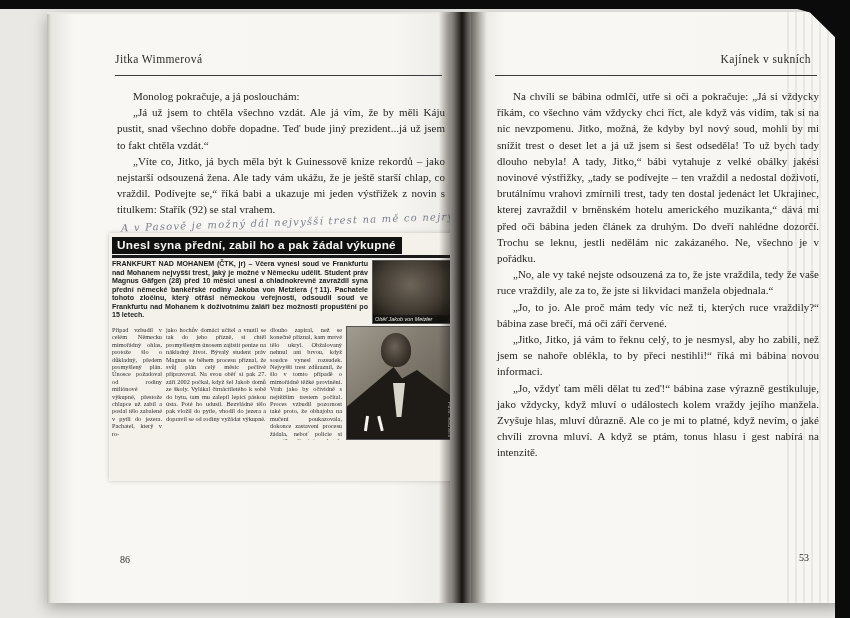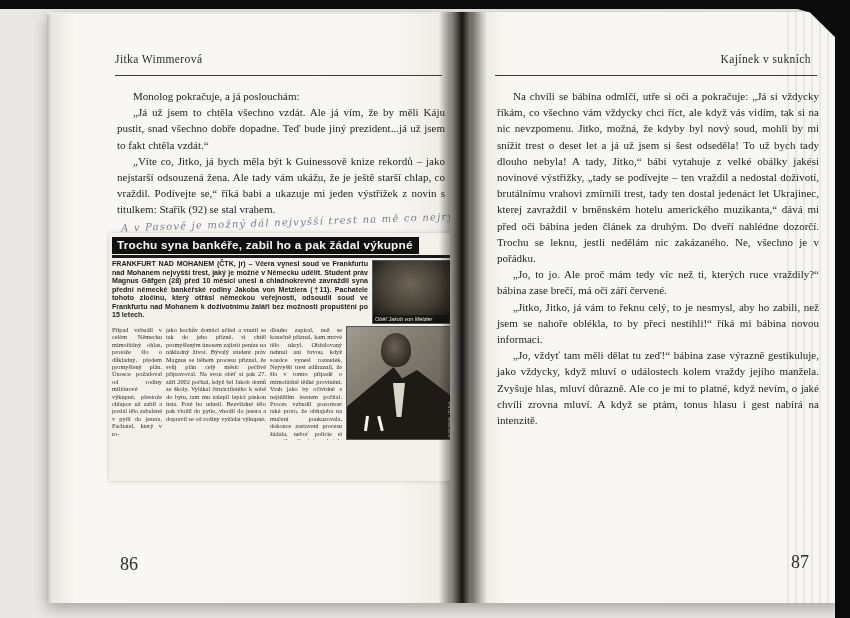--- a/index.html
+++ b/index.html
@@ -24,21 +24,21 @@
     background:repeating-linear-gradient(90deg,rgba(110,105,95,.10) 0 2px,rgba(0,0,0,0) 2px 8px);}
   .gutter{position:absolute;left:392px;top:0;width:48px;height:591px;
     background:linear-gradient(to right,rgba(25,22,18,0) 0%,rgba(30,26,22,.55) 30%,#171310 48%,rgba(32,28,24,.6) 64%,rgba(25,22,18,0) 100%);}
   .fore-edge{position:absolute;left:796px;top:4px;width:30px;height:587px;
     background:repeating-linear-gradient(90deg,#f1f0ed 0 1px,#d3d1cc 1px 2px,#f4f3f0 2px 4px,#c6c4bf 4px 5px);}
   .running-head{position:absolute;font-size:11.5px;letter-spacing:.4px;color:#2b2b2b;}
   .rule{position:absolute;height:0;border-top:1.4px solid #3c3c3c;}
   .body-text{position:absolute;font-size:11px;line-height:16.2px;text-align:justify;color:#242424;}
   .body-text p{margin:0;text-indent:16px;}
   .body-text p.gap{margin-top:14px;}
-  .page-num{position:absolute;font-size:18px;color:#2b2b2b;}
+  .page-num{position:absolute;font-size:10px;color:#2b2b2b;}
   .handwriting{position:absolute;font-family:"DejaVu Serif",serif;font-style:italic;
     font-size:10px;letter-spacing:1.2px;color:#5a6174;opacity:.8;transform:rotate(-2deg);white-space:nowrap;}
   
   .clipping{position:absolute;background:#f3f1ea;box-shadow:0 0 4px rgba(60,55,45,.25);padding:2px 2px 0 2px;}
   .clip-kicker{display:inline-block;background:#101010;color:#f6f6f4;
     font-family:"Liberation Sans",sans-serif;font-weight:bold;font-size:11.8px;
     padding:1px 6px 2px 5px;letter-spacing:.2px;margin:1px 0 1px 1px;white-space:nowrap;}
   .clip-headline-wrap{height:44px;overflow:visible;margin-top:1px;}
   .clip-headline{display:inline-block;font-family:"Liberation Sans",sans-serif;font-weight:bold;
     font-size:30px;letter-spacing:-1px;color:#141414;white-space:nowrap;
@@ -83,21 +83,21 @@
 
       <div class="body-text" style="left:70px;top:74px;width:328px;">
         <p>Monolog pokračuje, a já poslouchám:</p>
         <p>„Já už jsem to chtěla všechno vzdát. Ale já vím, že by měli Káju pustit, snad všechno dobře dopadne. Teď bude jiný prezident...já už jsem to fakt chtěla vzdát.“</p>
         <p>„Víte co, Jitko, já bych měla být k Guinessově knize rekordů – jako nejstarší odsouzená žena. Ale tady vám ukážu, že je ještě starší chlap, co vraždil. Podívejte se,“ říká babi a ukazuje mi jeden výstřižek z novin s titulkem: Stařík (92) se stal vrahem.</p>
       </div>
 
       <div class="handwriting" style="left:74px;top:202px;">A v Pasově je možný dál nejvyšší trest na mě co nejrychlejc</div>
 
       <div class="clipping" style="left:62px;top:219px;width:348px;height:246px;">
-        <div class="clip-kicker">Trochu syna bankéře, zabil ho a pak žádal výkupné</div>
+        <div class="clip-kicker">Unesl syna přední, zabil ho a pak žádal výkupné</div>
         <div class="headline-rule"></div>
 
         <div class="clip-row">
           <div class="clip-lead">FRANKFURT NAD MOHANEM (ČTK, jr) – Včera vynesl soud ve Frankfurtu nad Mohanem nejvyšší trest, jaký je možné v Německu udělit. Student práv Magnus Gäfgen (28) před 10 měsíci unesl a chladnokrevně zavraždil syna přední německé bankéřské rodiny Jakoba von Metzlera (†11). Pachatele tohoto zločinu, který otřásl německou veřejností, odsoudil soud ve Frankfurtu nad Mohanem k doživotnímu žaláři bez možnosti propuštění po 15 letech.</div>
           <div class="photo photo-victim">
             <div class="caption">Oběť Jakob von Metzler</div>
           </div>
         </div>
 
         <div class="clip-row">
@@ -118,27 +118,28 @@
       <div class="page-num" style="left:73px;top:540px;">86</div>
     </div>
 
     <div class="page page-right">
       <div class="wrinkles"></div>
       <div class="running-head" style="right:32px;top:41px;">Kajínek v sukních</div>
       <div class="rule" style="left:24px;top:63px;width:322px;"></div>
 
       <div class="body-text" style="left:26px;top:76px;width:322px;">
         <p>Na chvíli se bábina odmlčí, utře si oči a pokračuje: „Já si vždycky říkám, co všechno vám vždycky chci říct, ale když vás vidím, tak si na nic nevzpomenu. Jitko, možná, že kdyby byl nový soud, mohli by mi snížit trest o deset let a já už jsem si šest odseděla! To už bych tady dlouho nebyla! A tady, Jitko,“ bábi vytahuje z velké obálky jakési novinové výstřižky, „tady se podívejte – ten vraždil a nedostal doživotí, brutálnímu vrahovi zmírnili trest, tady ten dostal jedenáct let Ukrajinec, kterej zavraždil v brněnském hotelu amerického muzikanta,“ dává mi před oči bábina jeden článek za druhým. Do dveří nahlédne dozorčí. Trochu se leknu, jestli nedělám nic zakázaného. Ne, všechno je v pořádku.</p>
+        <p>„No, ale vy také nejste odsouzená za to, že jste vraždila, tedy že vaše ruce vraždily, ale za to, že jste si likvidaci manžela objednala.“</p>
         <p>„Jo, to jo. Ale proč mám tedy víc než ti, kterých ruce vraždily?“ bábina zase brečí, má oči září červené.</p>
         <p>„Jitko, Jitko, já vám to řeknu celý, to je nesmysl, aby ho zabili, než jsem se nahoře oblékla, to by přeci nestihli!“ říká mi bábina novou informaci.</p>
         <p>„Jo, vždyť tam měli dělat tu zeď!“ bábina zase výrazně gestikuluje, jako vždycky, když mluví o událostech kolem vraždy jejího manžela. Zvyšuje hlas, mluví důrazně. Ale co je mi to platné, když nevím, o jaké chvíli zrovna mluví. A když se ptám, tonus hlasu i gest nabírá na intenzitě.</p>
 
       </div>
 
-      <div class="page-num" style="right:34px;top:540px;">87</div>
+      <div class="page-num" style="right:34px;top:540px;">53</div>
     </div>
 
     <div class="gutter"></div>
     <div class="fore-edge"></div>
   </div>
 
   <div class="backdrop-top"></div>
   <div class="backdrop-corner"></div>
   <div class="backdrop-right"></div>
 </div>

